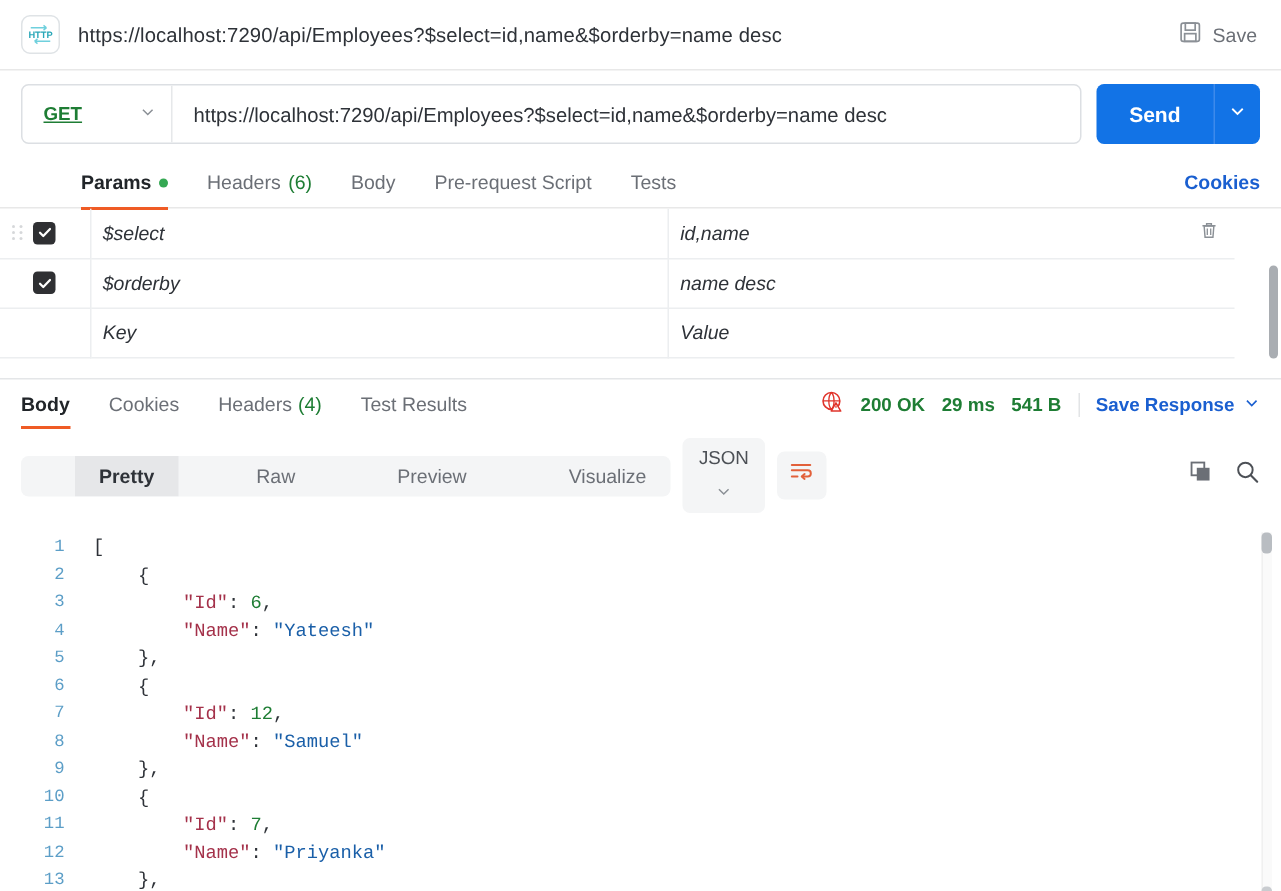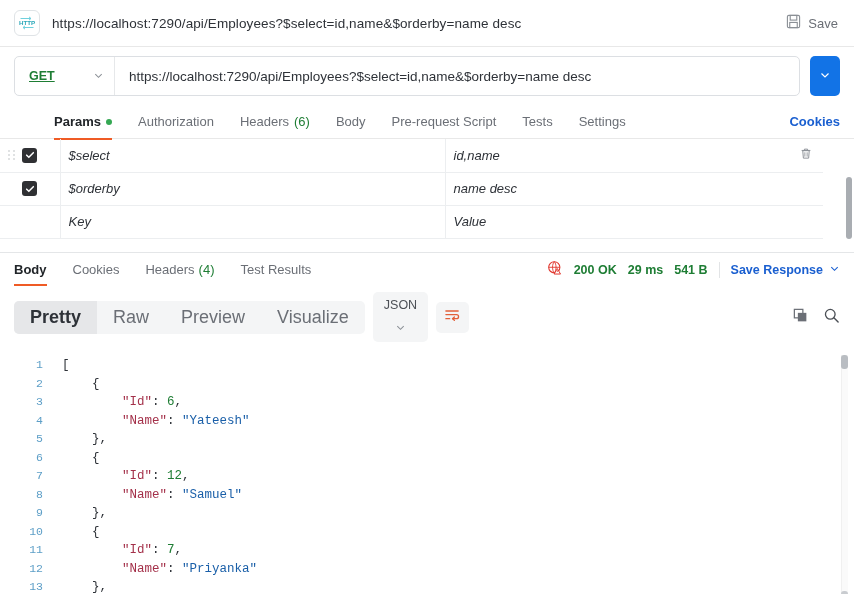--- a/index.html
+++ b/index.html
@@ -136,21 +136,21 @@
   .meta-sep { width: 1px; height: 16px; background: #e2e4e6; }
   .save-resp { color: #1a5fd0; font-weight: 700; font-size: 12.5px; cursor: pointer; display: flex; align-items: center; gap: 6px; }
 
   
   .resp-toolbar {
     display: flex; align-items: center; gap: 8px;
     padding: 6px 14px 8px 14px;
   }
   .seg { display: flex; background: #f4f5f6; border-radius: 5px; overflow: hidden; }
   .seg div {
-    padding: 6px 16px; font-size: 18px; color: #6b6f76; cursor: pointer;
+    padding: 6px 16px; font-size: 13px; color: #6b6f76; cursor: pointer; margin-left: 36px;
   }
   .seg div.active { background: #e6e7e9; color: #2e3238; font-weight: 600; }
   .fmt-sel {
     display: flex; align-items: center; gap: 10px;
     background: #f4f5f6; border-radius: 5px; padding: 6px 11px;
     font-size: 12.5px; color: #4c5056; cursor: pointer; flex-direction: column;
   }
   .wrap-btn {
     background: #f4f5f6; border-radius: 5px; padding: 5px 8px;
     display: flex; align-items: center; cursor: pointer;
@@ -221,53 +221,48 @@
         <span class="method-label">GET</span>
         <span>
           <svg width="11" height="11" viewBox="0 0 12 12">
               <path d="M2.5 4.5 L6 8 L9.5 4.5" stroke="#8b9096" stroke-width="1.1" fill="none"></path>
             </svg>
         </span>
       </div>
       <div class="url-input">https://localhost:7290/api/Employees?$select=id,name&amp;$orderby=name desc</div>
     </div>
     <div class="send-wrap">
+      <div class="send-main">Send</div>
       <div class="send-caret">
         <span>
           <svg width="12" height="12" viewBox="0 0 12 12">
               <path d="M2.5 4.5 L6 8 L9.5 4.5" stroke="#ffffff" stroke-width="1.2" fill="none"></path>
             </svg>
         </span>
       </div>
     </div>
   </div>
 
   <div class="reqtabs">
     <div class="rtab active">
       <span>Params</span>
       <span class="dot-green"></span>
     </div>
     <div class="rtab">
-      <span>Authorization</span>
-    </div>
-    <div class="rtab">
       <span>Headers</span>
       <span class="cnt">(6)</span>
     </div>
     <div class="rtab">
       <span>Body</span>
     </div>
     <div class="rtab">
       <span>Pre-request Script</span>
     </div>
     <div class="rtab">
       <span>Tests</span>
-    </div>
-    <div class="rtab">
-      <span>Settings</span>
     </div>
     <div class="cookies-link">Cookies</div>
   </div>
 
   <div class="params-panel">
     <table class="ptable">
       <tbody>
           <tr>
         <td class="col-handle">
           <div class="handle-cell">

